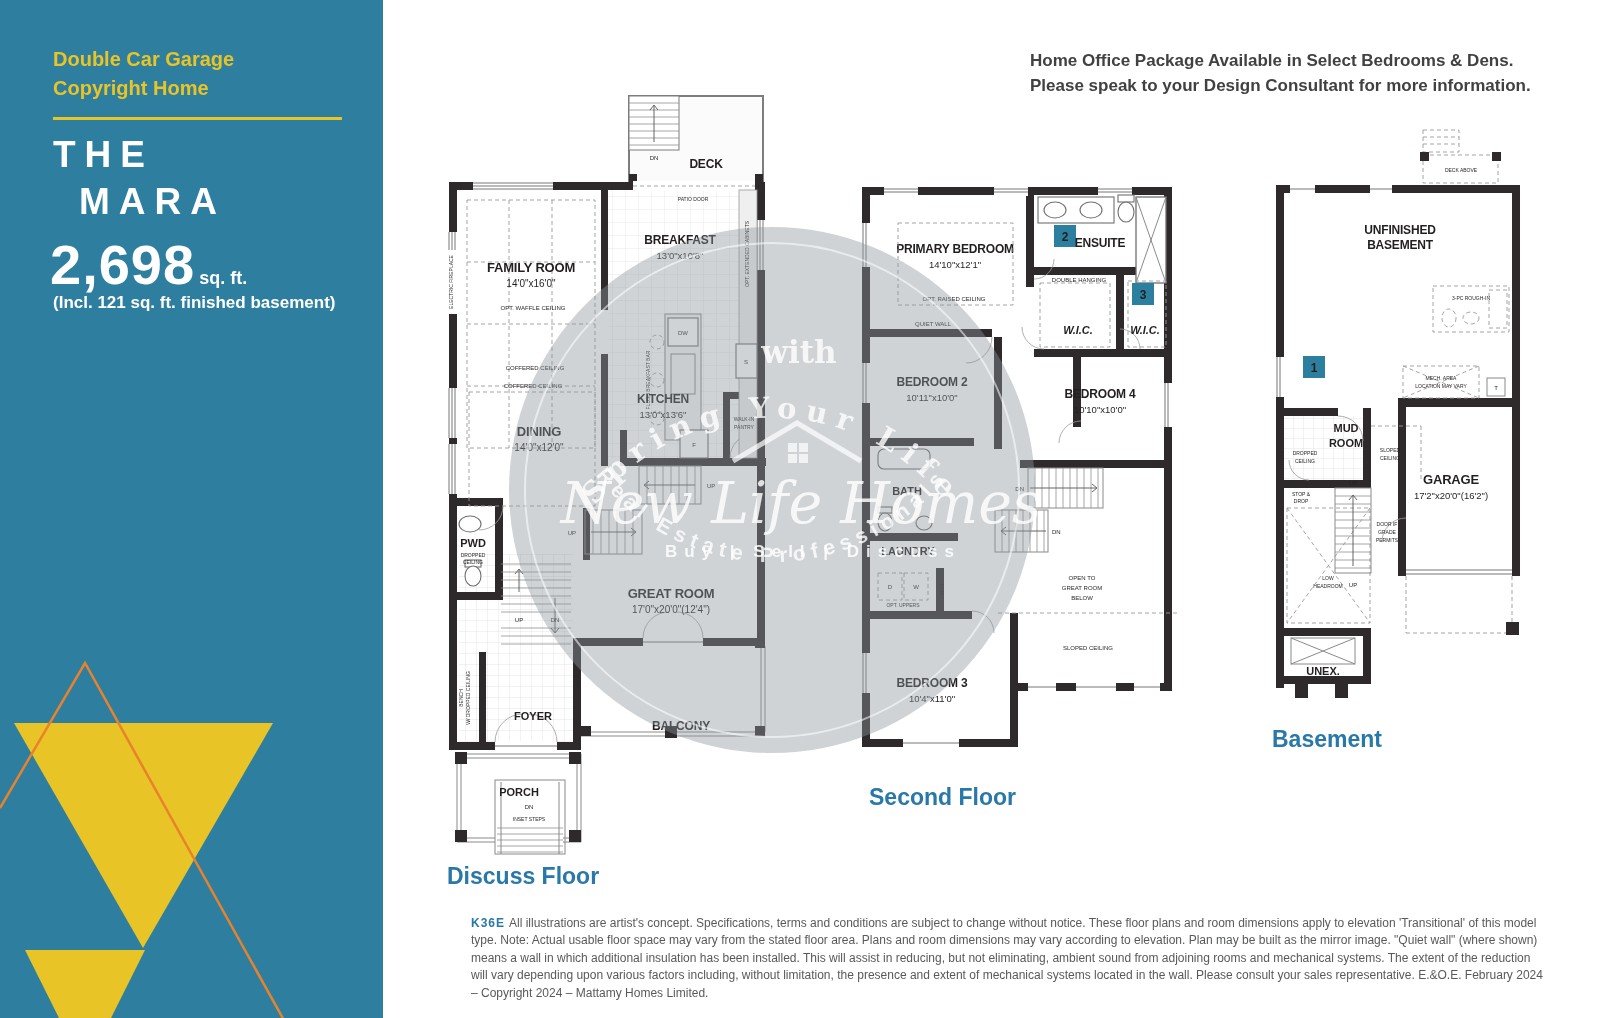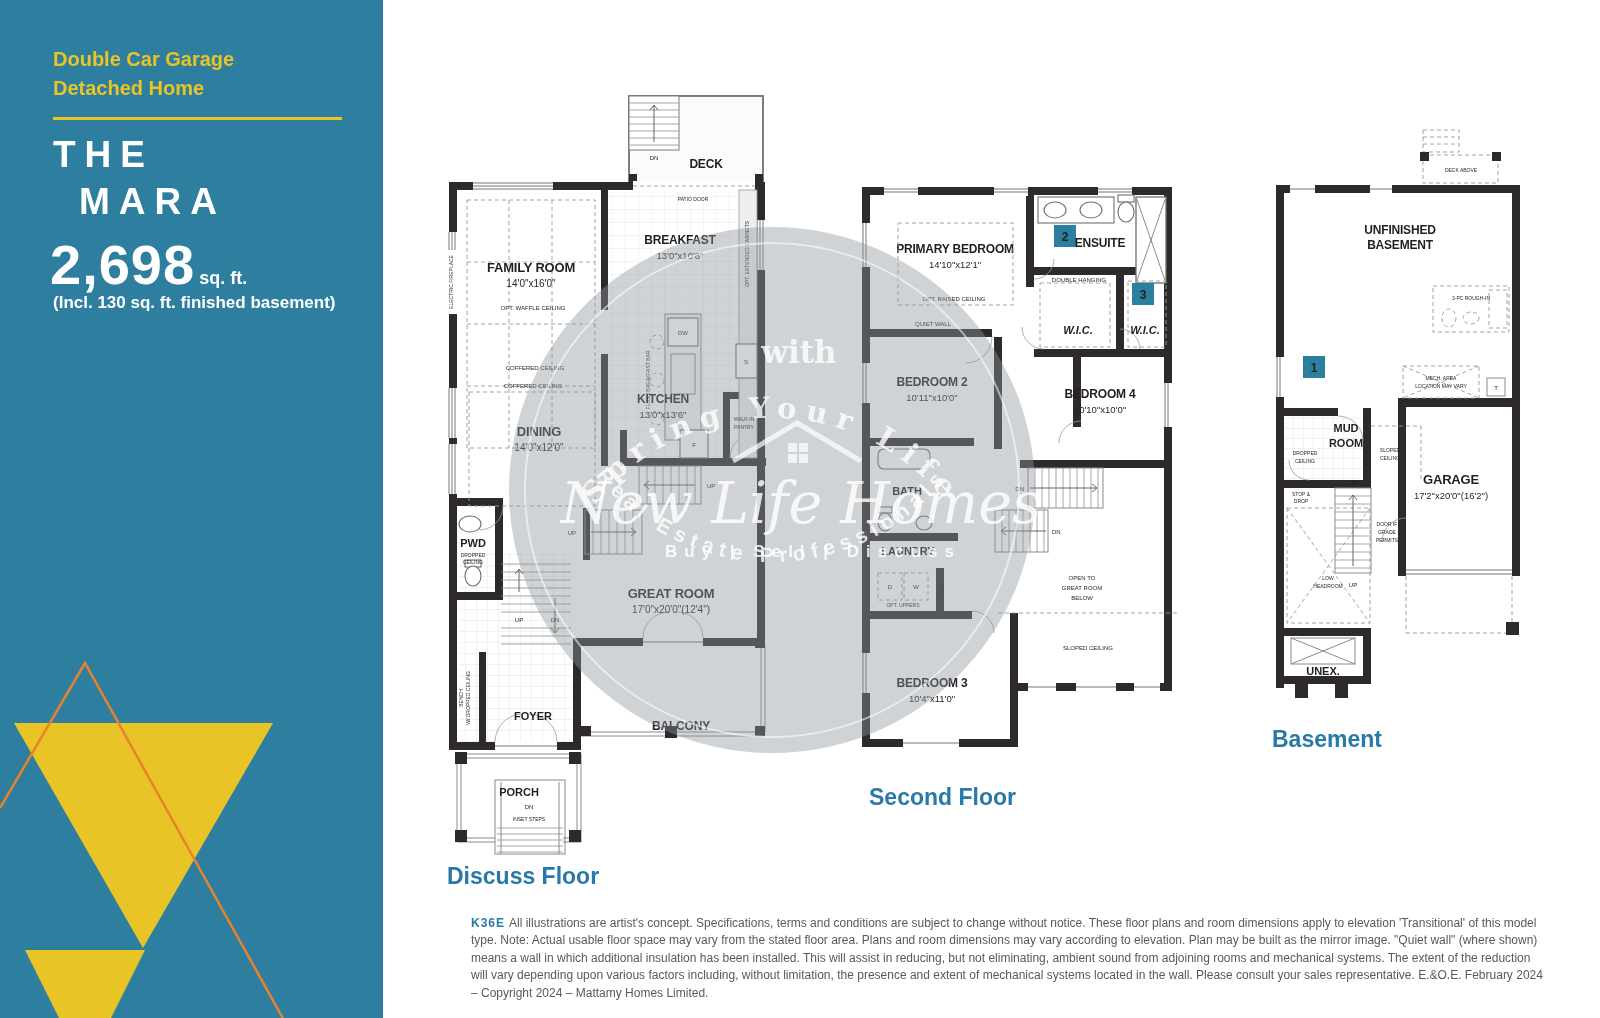--- a/index.html
+++ b/index.html
@@ -55,36 +55,40 @@
   .disc-code{color:#2878a8;font-weight:bold;letter-spacing:1px;margin-right:4px;}
 </style>
 </head>
 <body>
 
 <div class="page">
 
   <div class="sidebar">
     <div class="tagline">
       <div>Double Car Garage</div>
-      <div>Detached Home</div>
+      <div>Copyright Home</div>
     </div>
     <div class="divider"></div>
     <div class="model-title t1">THE</div>
     <div class="model-title t2">MARA</div>
     <div class="sqft-row">
       <span class="sqft-num">2,698</span><span class="sqft-unit">sq. ft.</span>
     </div>
-    <div class="bsmt-note">(Incl. 130 sq. ft. finished basement)</div>
+    <div class="bsmt-note">(Incl. 121 sq. ft. finished basement)</div>
     <svg class="logo-svg" width="383" height="400" viewBox="0 0 383 400">
       <polygon points="14,105 273,105 143,330" fill="#e9c427"></polygon>
       <polygon points="25,332 145,332 85,452" fill="#e9c427"></polygon>
       <polyline points="0,190 85,45 305,440" fill="none" stroke="#e8822d" stroke-width="2.5"></polyline>
     </svg>
   </div>
 
+  <div class="header-note">
+    <div>Home Office Package Available in Select Bedrooms &amp; Dens.</div>
+    <div>Please speak to your Design Consultant for more information.</div>
+  </div>
 
   <svg class="plan" style="left:443px;top:92px" width="340" height="765" viewBox="0 0 340 765">
     <defs>
       <pattern id="tile13" width="13" height="13" patternUnits="userSpaceOnUse">
         <path d="M13,0H0V13" fill="none" stroke="#e3e3e3" stroke-width="0.8"></path>
       </pattern>
       <pattern id="tile11" width="11" height="11" patternUnits="userSpaceOnUse">
         <path d="M11,0H0V11" fill="none" stroke="#e0e0e0" stroke-width="0.8"></path>
       </pattern>
     </defs>

